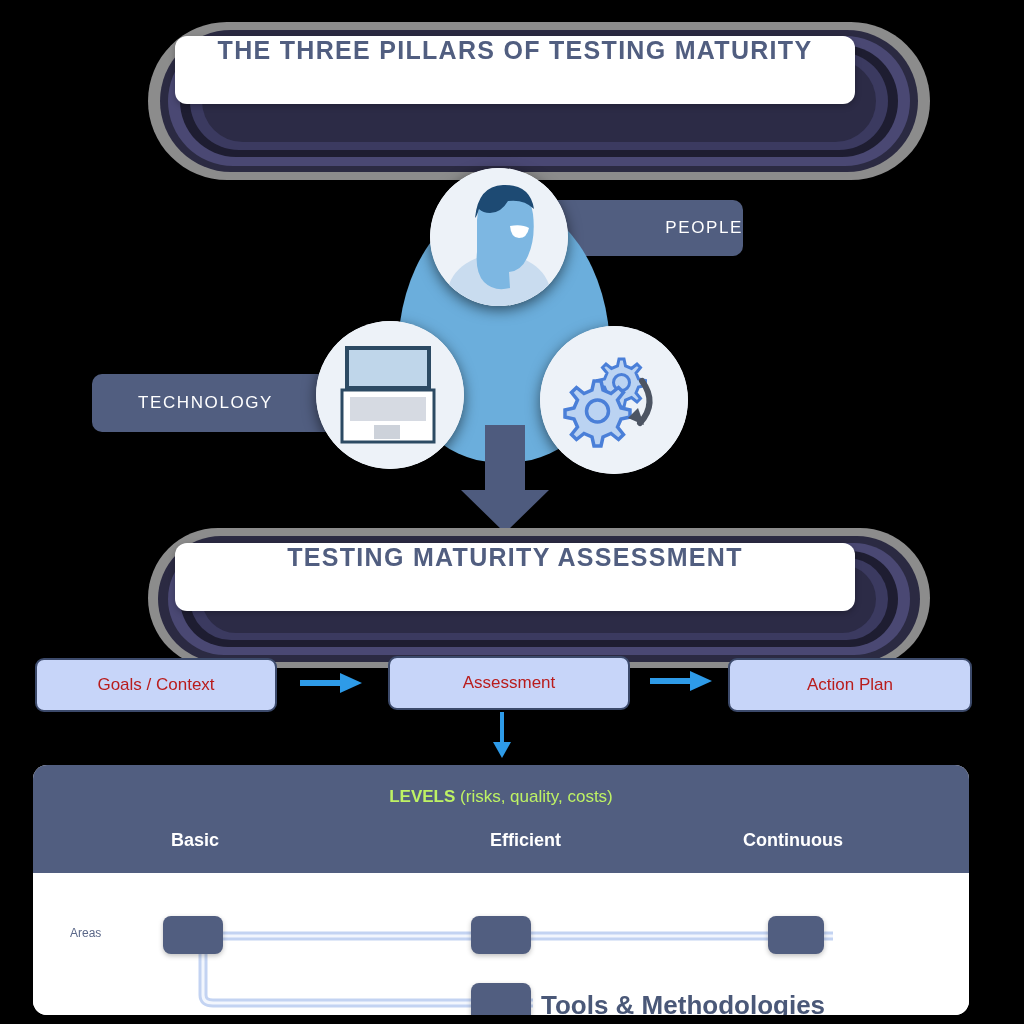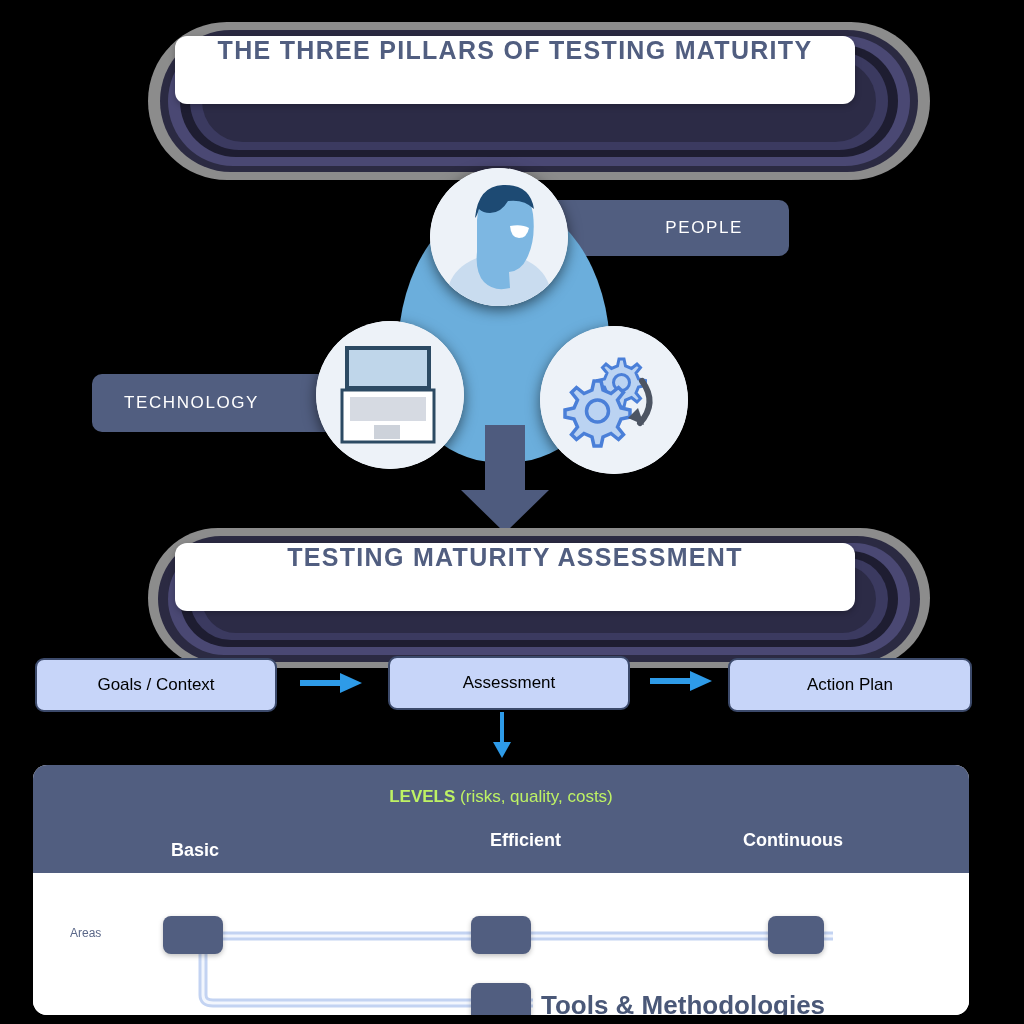--- a/index.html
+++ b/index.html
@@ -18,41 +18,41 @@
     color:#515E80;font-weight:bold;letter-spacing:1.3px;
     font-size:25px;white-space:nowrap;
   }
 
   
   .pill{
     position:absolute;background:#515E80;border-radius:10px;
     display:flex;align-items:center;color:#fff;
     font-size:17px;letter-spacing:1.6px;font-weight:500;
   }
-  .pill.left{justify-content:flex-start;padding-left:32px;}
-  .pill.right{justify-content:flex-end;padding-right:46px;}
+  .pill.left{justify-content:flex-start;padding-left:46px;}
+  .pill.right{justify-content:flex-end;}
 
   
   .body-blob{
     position:absolute;background:#6BAEDC;border-radius:50% 50% 46% 46%/58% 58% 42% 42%;
   }
   .circ{
     position:absolute;border-radius:50%;background:#EDF2F8;
     box-shadow:0 4px 14px rgba(0,0,0,.55);
     display:flex;align-items:center;justify-content:center;overflow:hidden;
   }
 
   
   .dn-arrow{position:absolute;}
 
   
   .flow-box{
     position:absolute;background:#C7D5F9;border:2px solid #3C4A6B;border-radius:9px;
     display:flex;align-items:center;justify-content:center;
-    color:#000000;font-size:17px;
+    color:#b91c1c;font-size:17px;
   }
   .flow-arrow{position:absolute;}
 
   
   .panel{
     position:absolute;border-radius:14px;overflow:hidden;background:#fff;
     box-shadow:0 3px 10px rgba(0,0,0,.35);
   }
   .panel-head{background:#515E80;width:100%;position:relative;}
   .panel-title{
@@ -190,21 +190,21 @@
       <polygon points="3,30 21,30 12,46" fill="#2E9BE8"></polygon>
     </svg>
   </div>
 
   <div class="panel" style="left:33px;top:765px;width:936px;height:250px;">
 
     <div class="panel-head" style="height:108px;">
       <div class="panel-title">
         <b>LEVELS</b><i> (risks, quality, costs)</i>
       </div>
-      <div class="lvl" style="left:162px;top:75px;">Basic</div>
+      <div class="lvl" style="left:162px;top:65px;">Basic</div>
       <div class="lvl" style="left:470px;top:65px;padding-left:45px;">Efficient</div>
       <div class="lvl" style="left:760px;top:65px;">Continuous</div>
     </div>
 
     <div class="panel-body" style="height:142px;">
 
       <svg width="936" height="142" viewBox="0 0 936 142" style="position:absolute;left:0;top:0;">
         <path d="M170 63 L800 63" stroke="#C3D3F2" stroke-width="9" fill="none"></path>
         <path d="M170 63 L170 122 Q170 130 180 130 L500 130" stroke="#C3D3F2" stroke-width="9" fill="none"></path>
         <path d="M170 63 L800 63" stroke="#F2F6FD" stroke-width="3" fill="none"></path>

